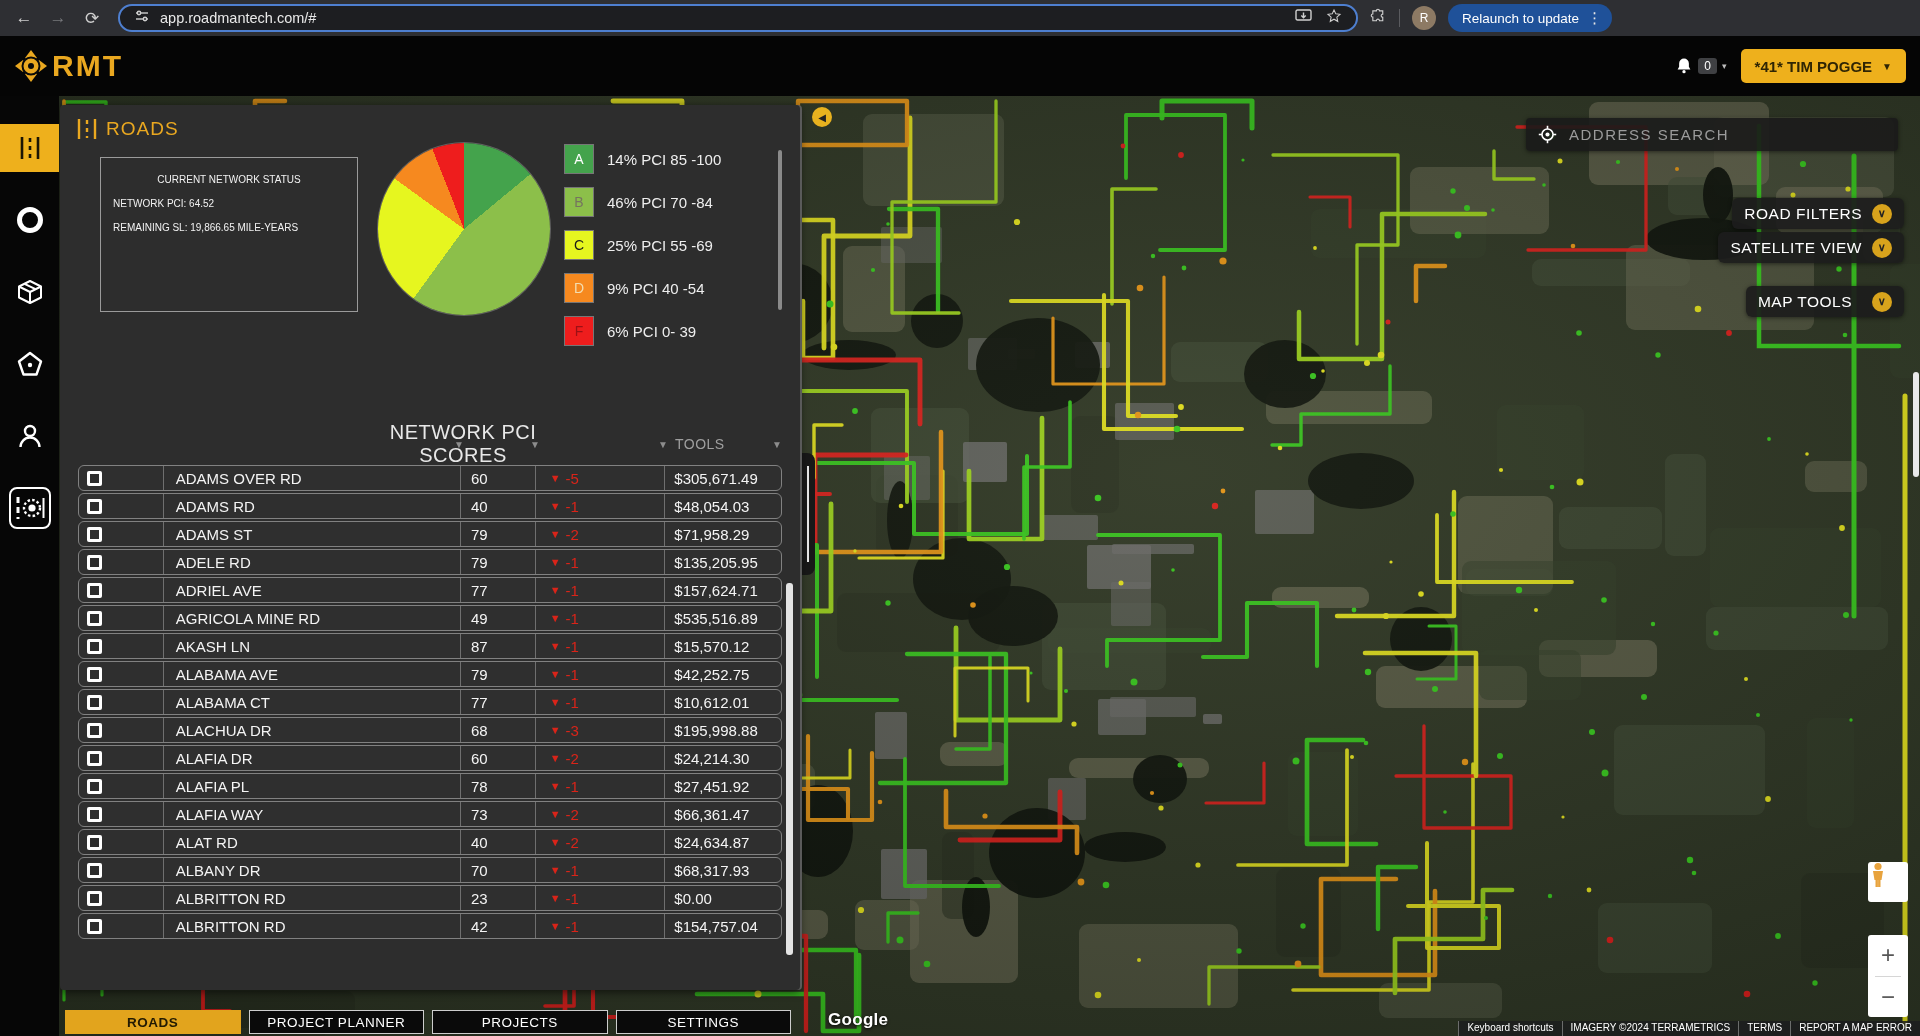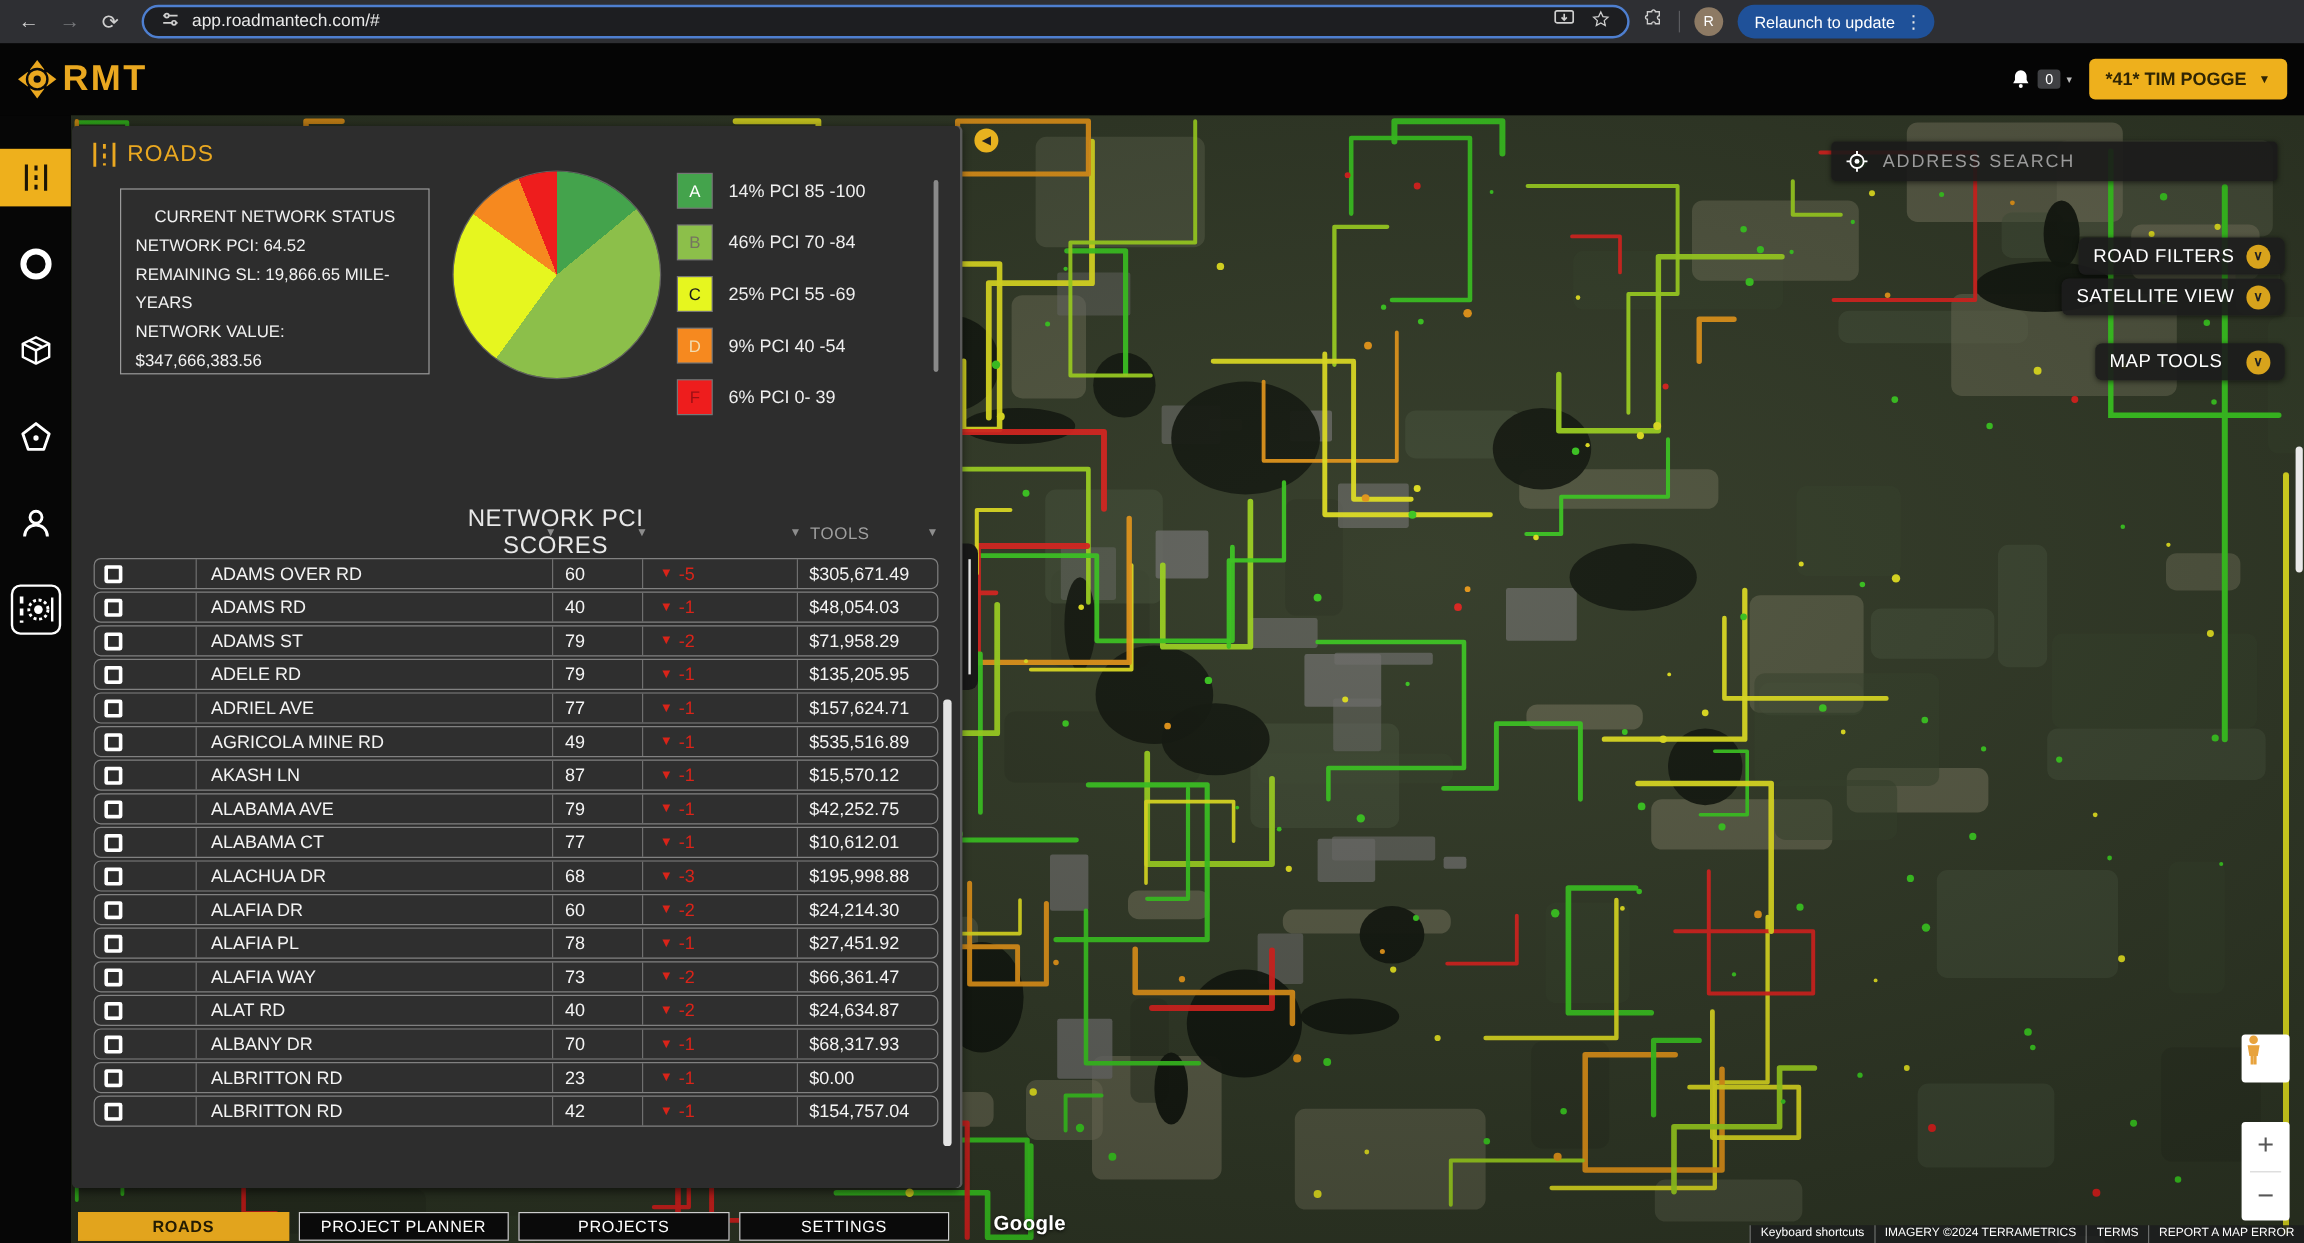--- a/index.html
+++ b/index.html
@@ -82,21 +82,21 @@
   .right-scrollthumb { position:absolute; right:1px; top:276px; width:6px; height:105px; background:#e9e9e9;
     border-radius:3px; z-index:11; }
 
   
   .panel { position:absolute; left:60px; top:105px; width:740px; height:885px; background:#2d2d2d;
     border-radius:4px; z-index:20; box-shadow:2px 0 0 #5a5a5a, 0 2px 8px rgba(0,0,0,.6); }
   .panel-title-row { position:absolute; left:16px; top:12px; display:flex; align-items:center; gap:8px; }
   .panel-title { color:#eaa820; font-size:19px; letter-spacing:1px; }
 
   .status-box { position:absolute; left:40px; top:52px; width:258px; height:155px;
-    border:1px solid #9a9a9a; padding:10px 12px; color:#f2f2f2; font-size:14px; line-height:24px; }
+    border:1px solid #9a9a9a; padding:10px 12px; color:#f2f2f2; font-size:10px; line-height:24px; }
   .status-box .sb-title { text-align:center; }
 
   .pie { position:absolute; left:318px; top:38px; width:172px; height:172px; border-radius:50%;
     box-shadow:0 0 0 1px rgba(255,255,255,.25); }
   .pie-caption { position:absolute; left:283px; top:316px; width:240px; text-align:center;
     color:#e8e8e8; font-size:20px; letter-spacing:.5px; }
 
   .legend { position:absolute; left:505px; top:40px; }
   .legend-item { display:flex; align-items:center; height:28px; margin-bottom:15px; }
   .legend-sq { width:28px; height:28px; display:flex; align-items:center; justify-content:center;
@@ -993,21 +993,20 @@
       <line x1="19" y1="2" x2="19" y2="22" stroke="#eaa820" stroke-width="2.4"></line>
       <line x1="11" y1="3" x2="11" y2="21" stroke="#eaa820" stroke-width="2.4" stroke-dasharray="4 4"></line>
     </svg>
     <span class="panel-title">ROADS</span>
   </div>
 
   <div class="status-box">
     <div class="sb-title">CURRENT NETWORK STATUS</div>
     <div>NETWORK PCI: 64.52</div>
     <div>REMAINING SL: 19,866.65 MILE-YEARS</div>
-    <div>NETWORK VALUE: $347,666,383.56</div>
   </div>
 
   <div class="pie" style="background: conic-gradient(rgb(68, 163, 76) 0deg, rgb(68, 163, 76) 50.4deg, rgb(140, 191, 74) 50.4deg, rgb(140, 191, 74) 216deg, rgb(230, 246, 31) 216deg, rgb(230, 246, 31) 306deg, rgb(246, 137, 31) 306deg, rgb(246, 137, 31) 338.4deg, rgb(238, 29, 29) 338.4deg, rgb(238, 29, 29) 360deg);"></div>
   <div class="pie-caption">NETWORK PCI SCORES</div>
   <div class="legend">
       <div class="legend-item">
        <span class="legend-sq" style="background:#44a34c;color:#ffffff">A</span>
        <span class="legend-txt">14% PCI 85 -100</span>
      </div>
       <div class="legend-item">

